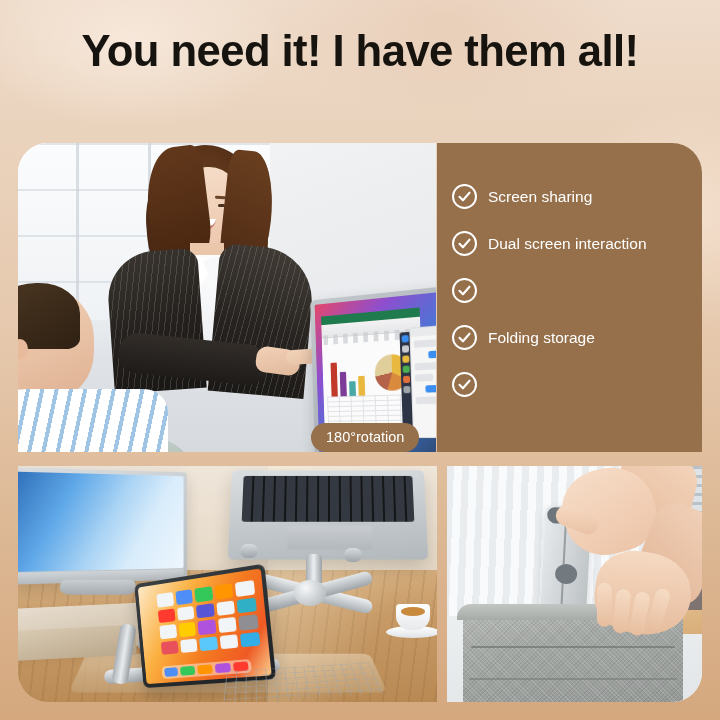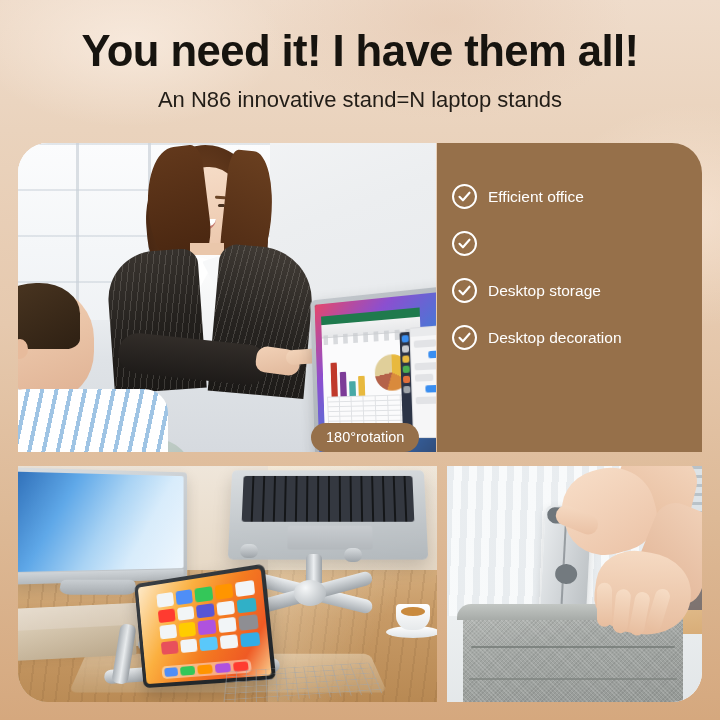--- a/index.html
+++ b/index.html
@@ -269,21 +269,20 @@
   .armB{position:absolute;left:196px;top:40px;width:70px;height:96px;
     background:linear-gradient(200deg,#f1d2ba,#e1b394);border-radius:22px;transform:rotate(22deg);}
 </style>
 </head>
 <body>
 
 <div class="bg-blotch"></div>
 
 <div class="header">
   <div class="headline">You need it! I have them all!</div>
-  <div class="subtitle">An N86 innovative stand=N laptop stands</div>
 </div>
 
 <div class="card" id="hero-card">
   <div class="hero-bg"></div>
   <div class="hero-window">
       <div class="wlines"></div>
     </div>
   <div class="hero-table"></div>
 
   <div class="chair"></div>
@@ -355,55 +354,62 @@
     </div>
   </div>
 
 </div>
 
 <div id="rotation-badge">180°rotation</div>
 
 <div class="card" id="feature-panel">
   <div class="feat-list">
 
-
-
     <div class="feat-row">
       <span class="chk">
         <svg viewBox="0 0 24 24" fill="none" stroke="#ffffff" stroke-width="3.4" stroke-linecap="round" stroke-linejoin="round">
             <polyline points="4,12.5 9.5,18 20,6"></polyline>
           </svg>
       </span>
-      <span class="feat-label">Efficient office</span>
+      <span class="feat-label">Screen sharing</span>
     </div>
 
     <div class="feat-row">
       <span class="chk">
         <svg viewBox="0 0 24 24" fill="none" stroke="#ffffff" stroke-width="3.4" stroke-linecap="round" stroke-linejoin="round">
             <polyline points="4,12.5 9.5,18 20,6"></polyline>
           </svg>
       </span>
-    </div>
+      <span class="feat-label">Dual screen interaction</span>
+    </div>
+
 
     <div class="feat-row">
       <span class="chk">
         <svg viewBox="0 0 24 24" fill="none" stroke="#ffffff" stroke-width="3.4" stroke-linecap="round" stroke-linejoin="round">
             <polyline points="4,12.5 9.5,18 20,6"></polyline>
           </svg>
       </span>
-      <span class="feat-label">Desktop storage</span>
     </div>
 
     <div class="feat-row">
       <span class="chk">
         <svg viewBox="0 0 24 24" fill="none" stroke="#ffffff" stroke-width="3.4" stroke-linecap="round" stroke-linejoin="round">
             <polyline points="4,12.5 9.5,18 20,6"></polyline>
           </svg>
       </span>
-      <span class="feat-label">Desktop decoration</span>
+      <span class="feat-label">Folding storage</span>
+    </div>
+
+    <div class="feat-row">
+      <span class="chk">
+        <svg viewBox="0 0 24 24" fill="none" stroke="#ffffff" stroke-width="3.4" stroke-linecap="round" stroke-linejoin="round">
+            <polyline points="4,12.5 9.5,18 20,6"></polyline>
+          </svg>
+      </span>
     </div>
 
   </div>
 </div>
 
 <div class="card" id="desk-card">
   <div class="desk-bg"></div>
   <div class="desk-wall"></div>
   <div class="desk-wood">
       <div class="woodgrain"></div>

